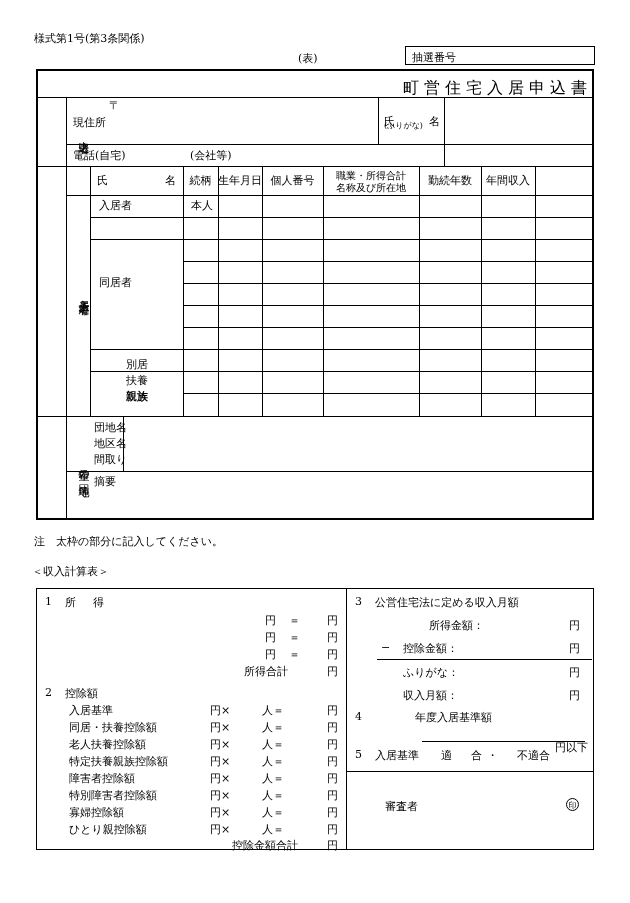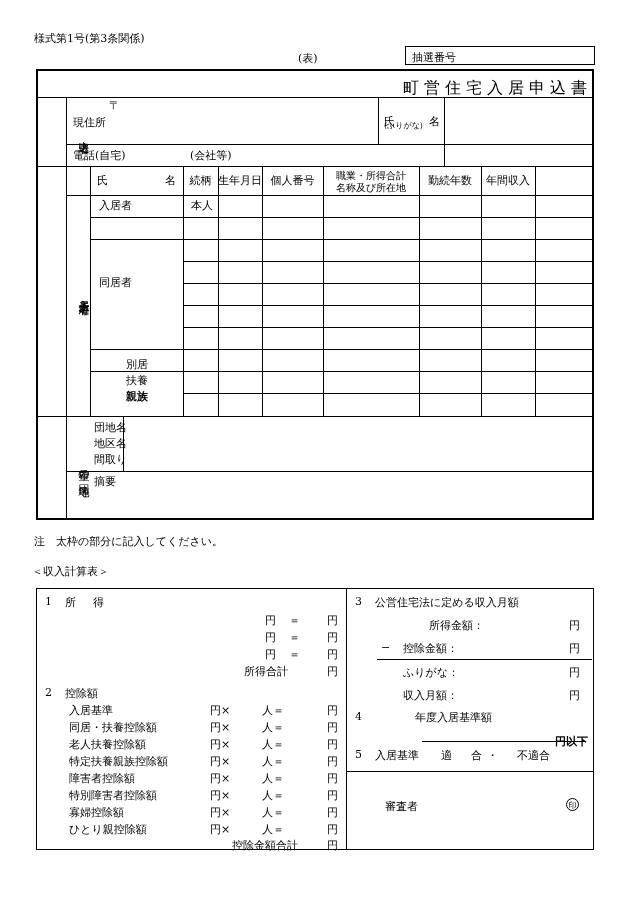--- a/index.html
+++ b/index.html
@@ -326,21 +326,21 @@
 
     <div class="row-label" style="left:366px; top:76px;">ふりがな：</div>
     <div class="yen" style="left:532px; top:76px;">円</div>
 
     <div class="row-label" style="left:366px; top:99px;">収入月額：</div>
     <div class="yen" style="left:532px; top:99px;">円</div>
 
     <div class="sec-num" style="left:318px; top:121px;">4</div>
     <div class="row-label" style="left:378px; top:121px;">年度入居基準額</div>
     <div class="underline-seg" style="left:385px; top:152px; width:163px;"></div>
-    <div class="row-label" style="left:518px; top:145px;font-weight:bold;">円以下</div>
+    <div class="row-label" style="left:518px; top:151px;">円以下</div>
 
     <div class="sec-num" style="left:318px; top:159px;">5</div>
     <div class="row-label" style="left:338px; top:159px;">入居基準</div>
     <div class="row-label" style="left:404px; top:159px; letter-spacing:4px;">適　合</div>
     <div class="row-label" style="left:450px; top:159px;">・</div>
     <div class="row-label" style="left:480px; top:159px;">不適合</div>
 
     <div class="hline" style="left:310px; top:182px; width:247px;"></div>
 
     <div class="row-label" style="left:348px; top:210px;">審査者</div>

